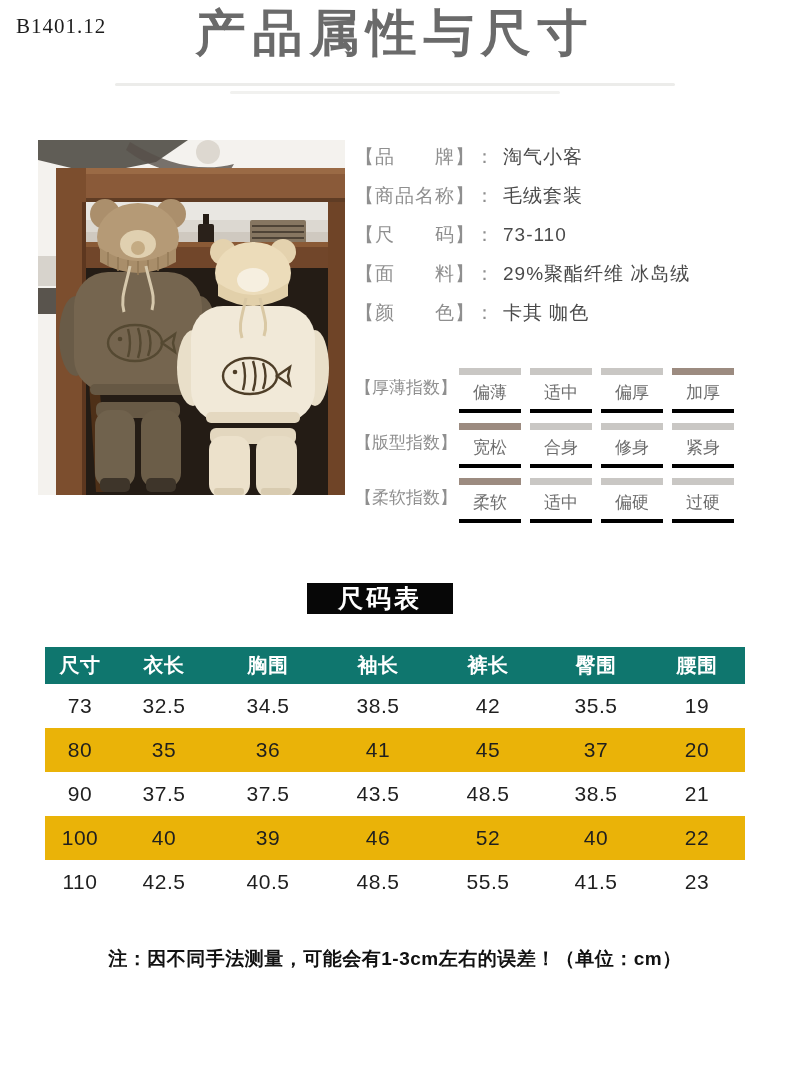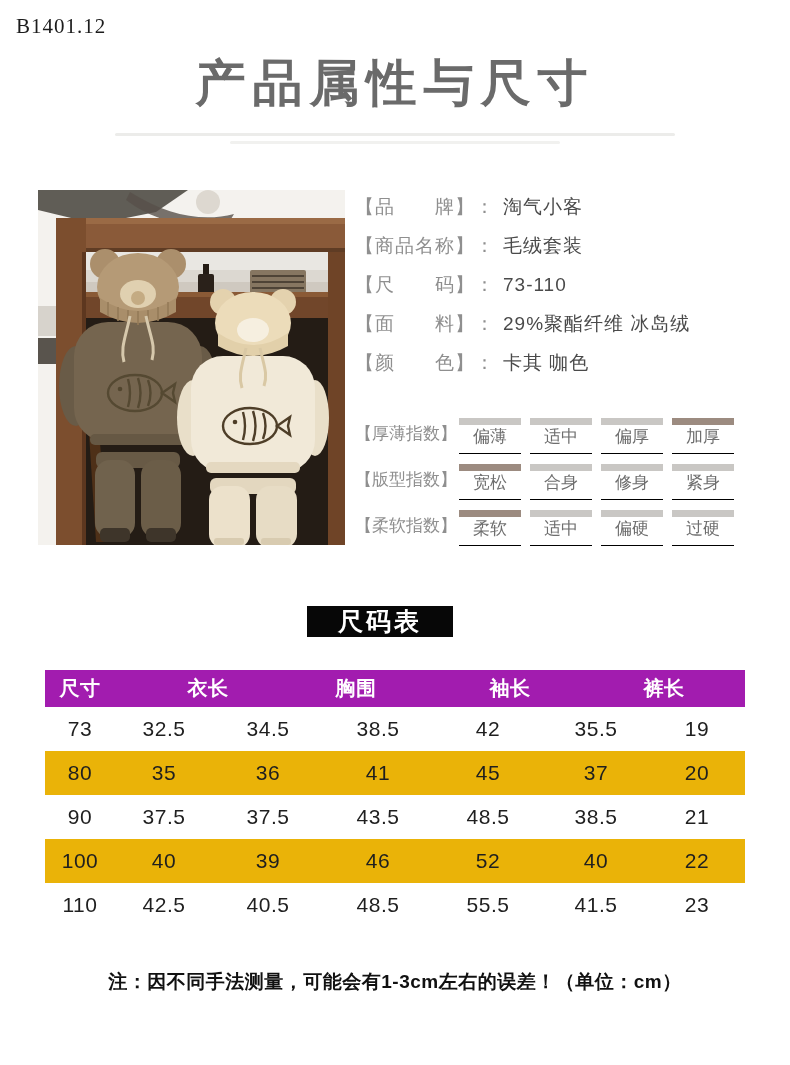--- a/index.html
+++ b/index.html
@@ -13,21 +13,20 @@
     overflow: hidden;
   }
   .code {
     position: absolute; top: 8px; left: 16px;
     font-family: "Liberation Serif", serif;
     font-size: 21px; color: #1c1c1c;
     letter-spacing: 1px;
     margin-top: 6px;
   }
   .title {
-    padding-top: 50px;
     text-align: center;
     font-size: 50px; font-weight: bold;
     color: #6a6a6a; letter-spacing: 7px;
   }
   .subtitle {
     margin-top: 22px;
     text-align: center;
     font-size: 20px; color: #585858; letter-spacing: 1px;
   }
   .faint-lines { margin-top: 16px; }
@@ -58,43 +57,43 @@
     flex: 0 0 104px;
     font-size: 17px; color: #8f8f8f; white-space: pre;
     padding-bottom: 6px;
   }
   .index-options { display: flex; gap: 9px; }
   .opt { width: 62px; }
   .opt .bar { height: 7px; background: #c9c7c4; }
   .opt.sel .bar { background: #9c8b80; }
   .opt .opt-label {
     text-align: center; font-size: 17px; color: #6e6e6e;
-    padding: 0 0 5px 0;
-    border-bottom: 1px solid #000000;
+    padding: 6px 0 5px 0;
+    border-bottom: 4px solid #000000;
   }
 
   .size-title {
     width: 146px; height: 31px;
     margin: 50px auto 0 auto;
     transform: translateX(-15px);
     background: #070707;
     color: #ffffff;
     font-size: 25px; font-weight: bold; letter-spacing: 3px;
     display: flex; align-items: center; justify-content: center;
   }
 
   .size-table {
     width: 700px; margin: 33px auto 0 auto;
   }
   .t-row {
     display: grid;
     grid-template-columns: 70px 98px 110px 110px 110px 106px 96px;
   }
   .t-head {
-    background: #a21caf; height: 37px; gap: 44px;
+    background: #0f766e; height: 37px;
   }
   .t-head .t-cell {
     color: #ffffff; font-weight: bold; font-size: 20px;
   }
   .t-body-row { height: 44px; }
   .t-body-row.alt { background: #eab308; }
   .t-cell {
     display: flex; align-items: center; justify-content: center;
     font-size: 21px; color: #1f1f1f; letter-spacing: 0.5px;
   }

